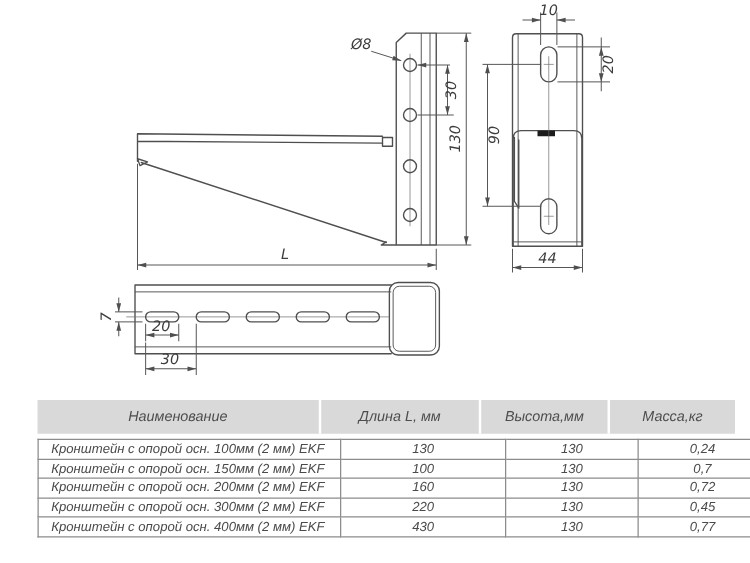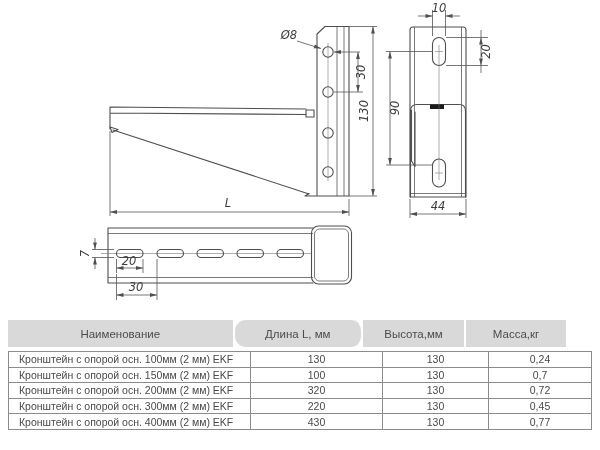--- a/index.html
+++ b/index.html
@@ -12,36 +12,36 @@
   .thin{stroke:#4f4f4f;stroke-width:0.75;fill:none;}
   .dim{stroke:#565656;stroke-width:0.8;fill:none;}
   .center{stroke:#6a6a6a;stroke-width:0.55;fill:none;}
   .arr{fill:#4f4f4f;stroke:none;}
   .weld{fill:#1c1c1c;stroke:none;}
   text.dimtxt{
     fill:#3d3d3d;font-family:"DejaVu Sans", sans-serif;
     font-style:italic;font-size:11.5px;
   }
   
-  #spec{position:absolute;left:8px;top:320px;width:558px;}
+  #spec{position:absolute;left:30px;top:320px;width:558px;font-style:italic;}
   .thead{display:flex;height:27px;}
   .thead .hcell{
     background:#d9d9d9;color:#4d4d4d;font-size:11.5px;
     display:flex;align-items:center;justify-content:center;
     box-sizing:border-box;border-right:2px solid #ffffff;
   }
   .thead .hcell:last-child{border-right:none;}
   .tbody{margin-top:4px;border-collapse:collapse;width:558px;table-layout:fixed;}
   .tbody td{
     border:1px solid #8c8c8c;color:#4a4a4a;font-size:10.5px;
     height:14.6px;padding:0;text-align:center;vertical-align:middle;
     white-space:nowrap;overflow:hidden;
   }
   .tbody td.namecol{text-align:left;padding-left:10px;margin-left:12px;}
-  .c1{width:231px;} .c2{width:131px;border-radius:11px;} .c3{width:105px;} .c4{width:102px;}
+  .c1{width:231px;} .c2{width:131px;} .c3{width:105px;} .c4{width:102px;}
 </style>
 </head>
 <body>
 
 <svg id="drawing" width="600" height="315" viewBox="0 0 600 315">
 
   <g>
 
     <path class="outline" d="M110,107 L306,109 M110,113 L306,114.5 M110,107 L110,129"></path>
     <rect class="outline" x="306" y="110" width="8" height="7"></rect>
@@ -159,21 +159,21 @@
       <td class="c4">0,24</td>
     </tr>
     <tr>
       <td class="namecol c1">Кронштейн с опорой осн. 150мм (2 мм) EKF</td>
       <td class="c2">100</td>
       <td class="c3">130</td>
       <td class="c4">0,7</td>
     </tr>
     <tr>
       <td class="namecol c1">Кронштейн с опорой осн. 200мм (2 мм) EKF</td>
-      <td class="c2">320</td>
+      <td class="c2">160</td>
       <td class="c3">130</td>
       <td class="c4">0,72</td>
     </tr>
     <tr>
       <td class="namecol c1">Кронштейн с опорой осн. 300мм (2 мм) EKF</td>
       <td class="c2">220</td>
       <td class="c3">130</td>
       <td class="c4">0,45</td>
     </tr>
     <tr>

